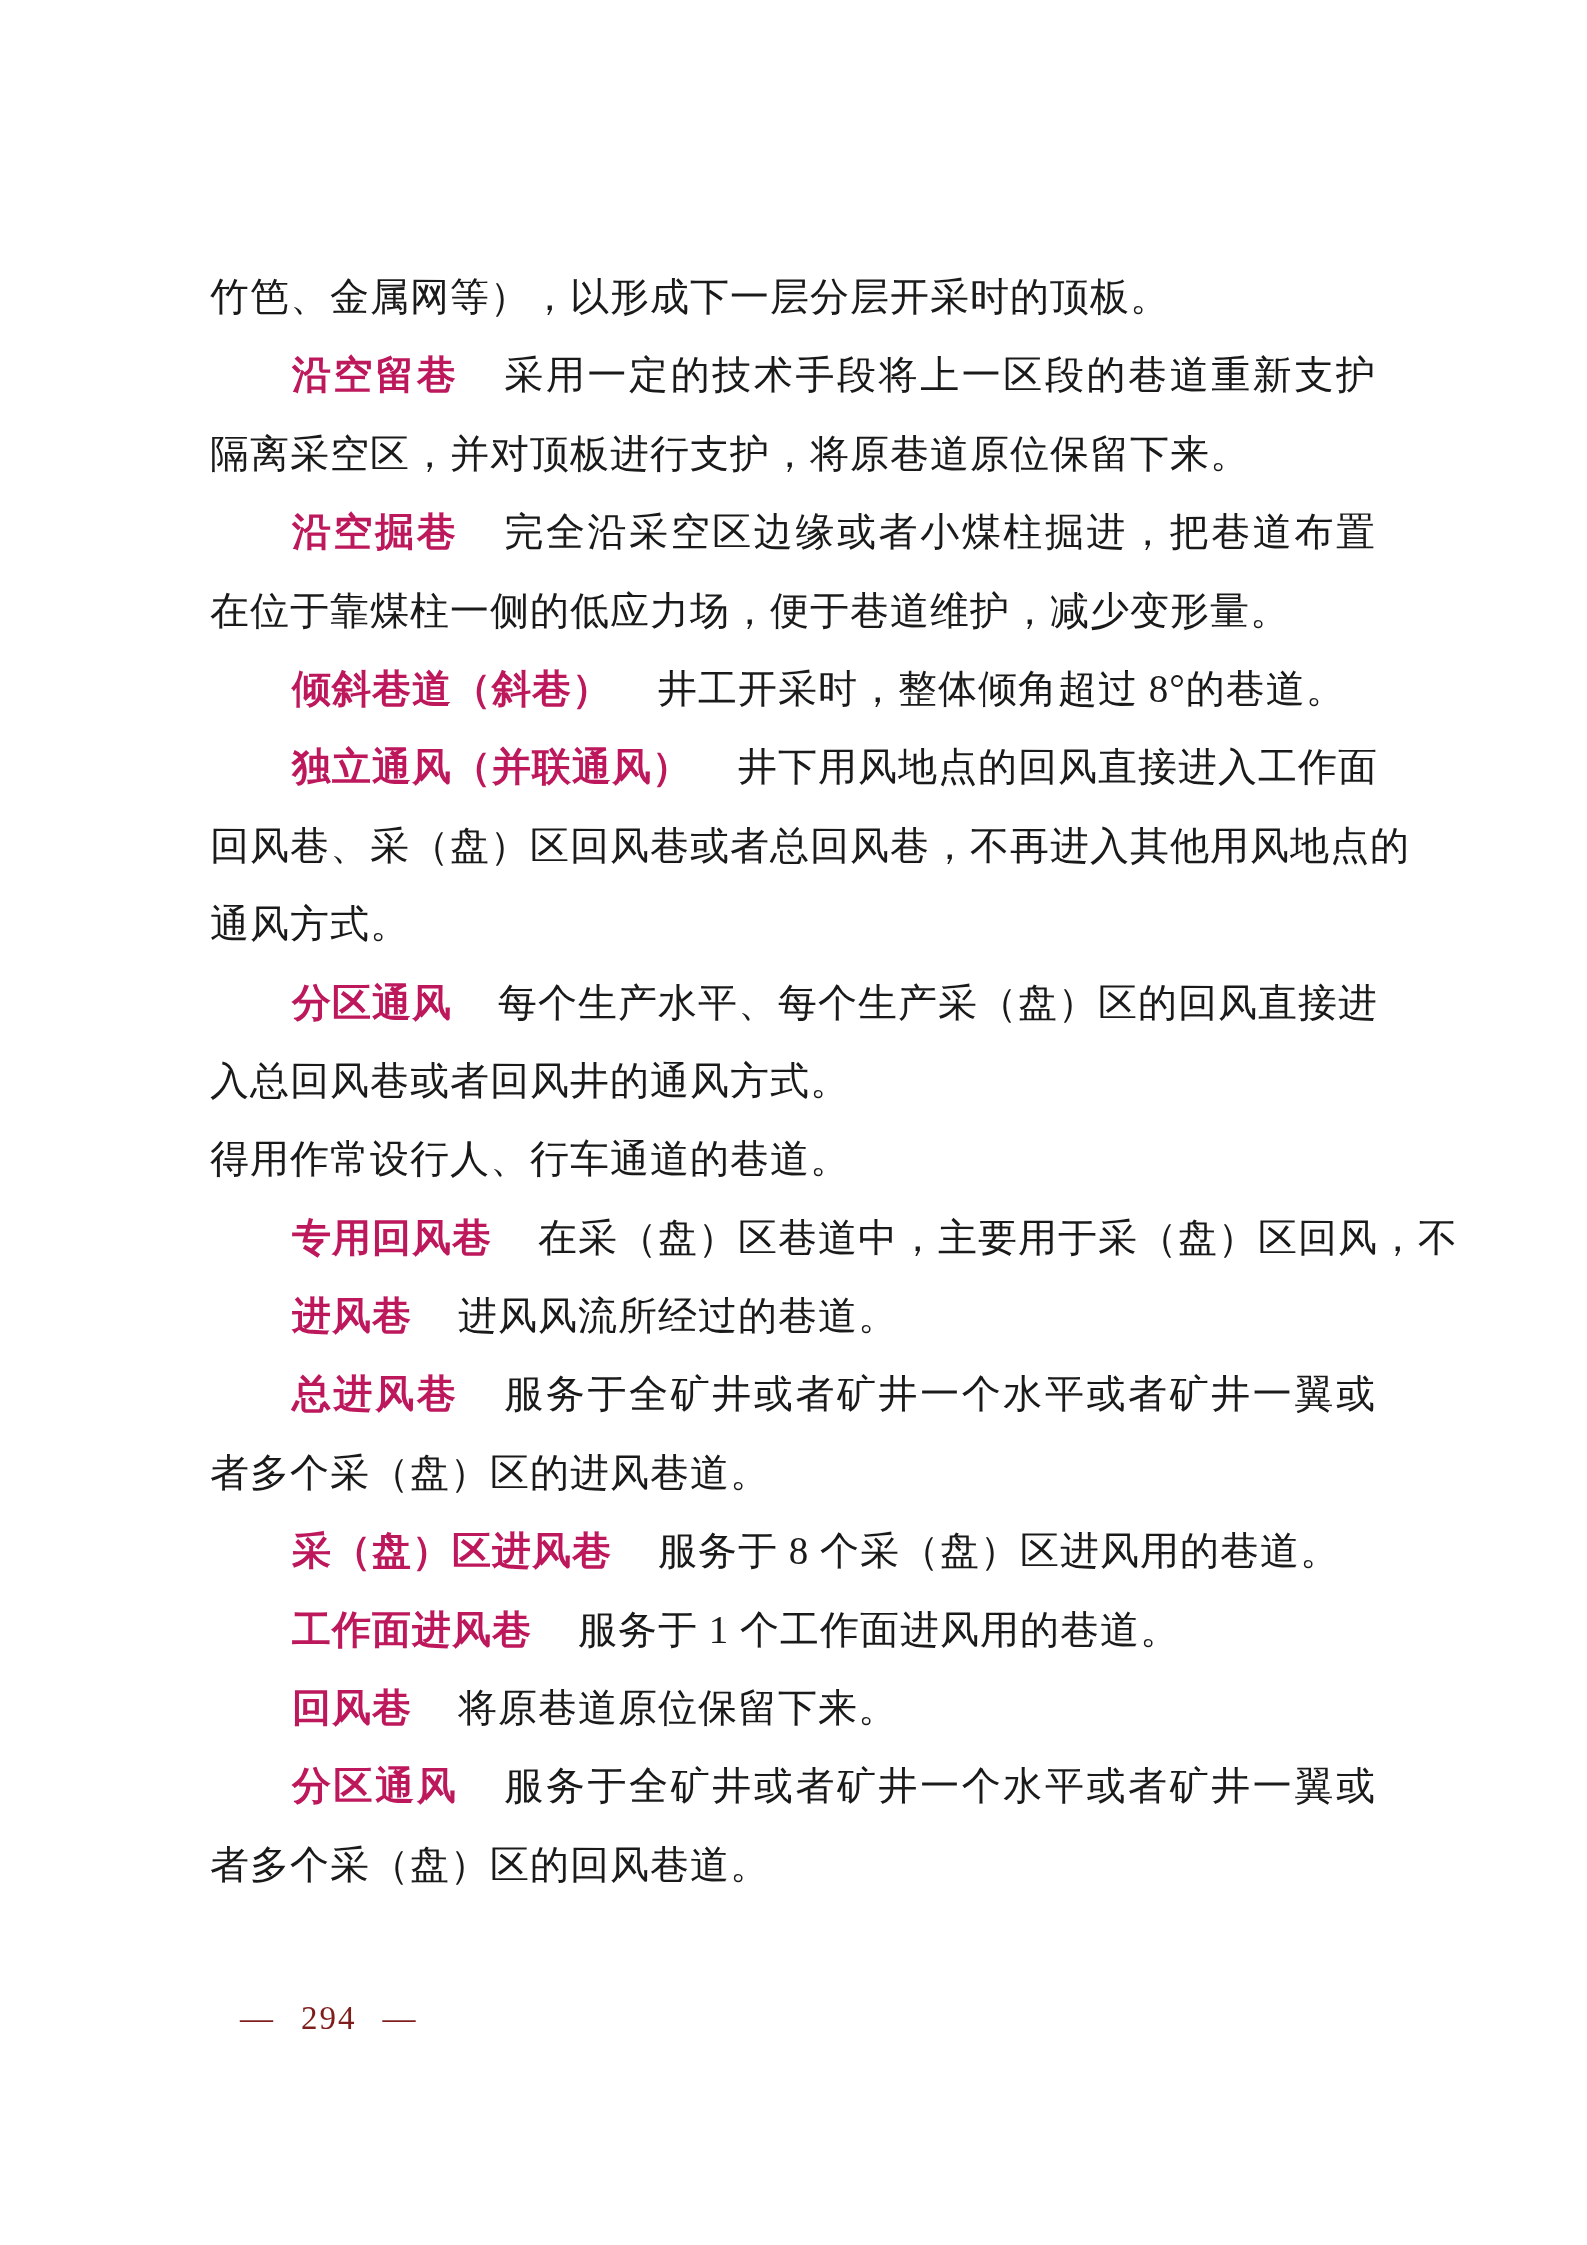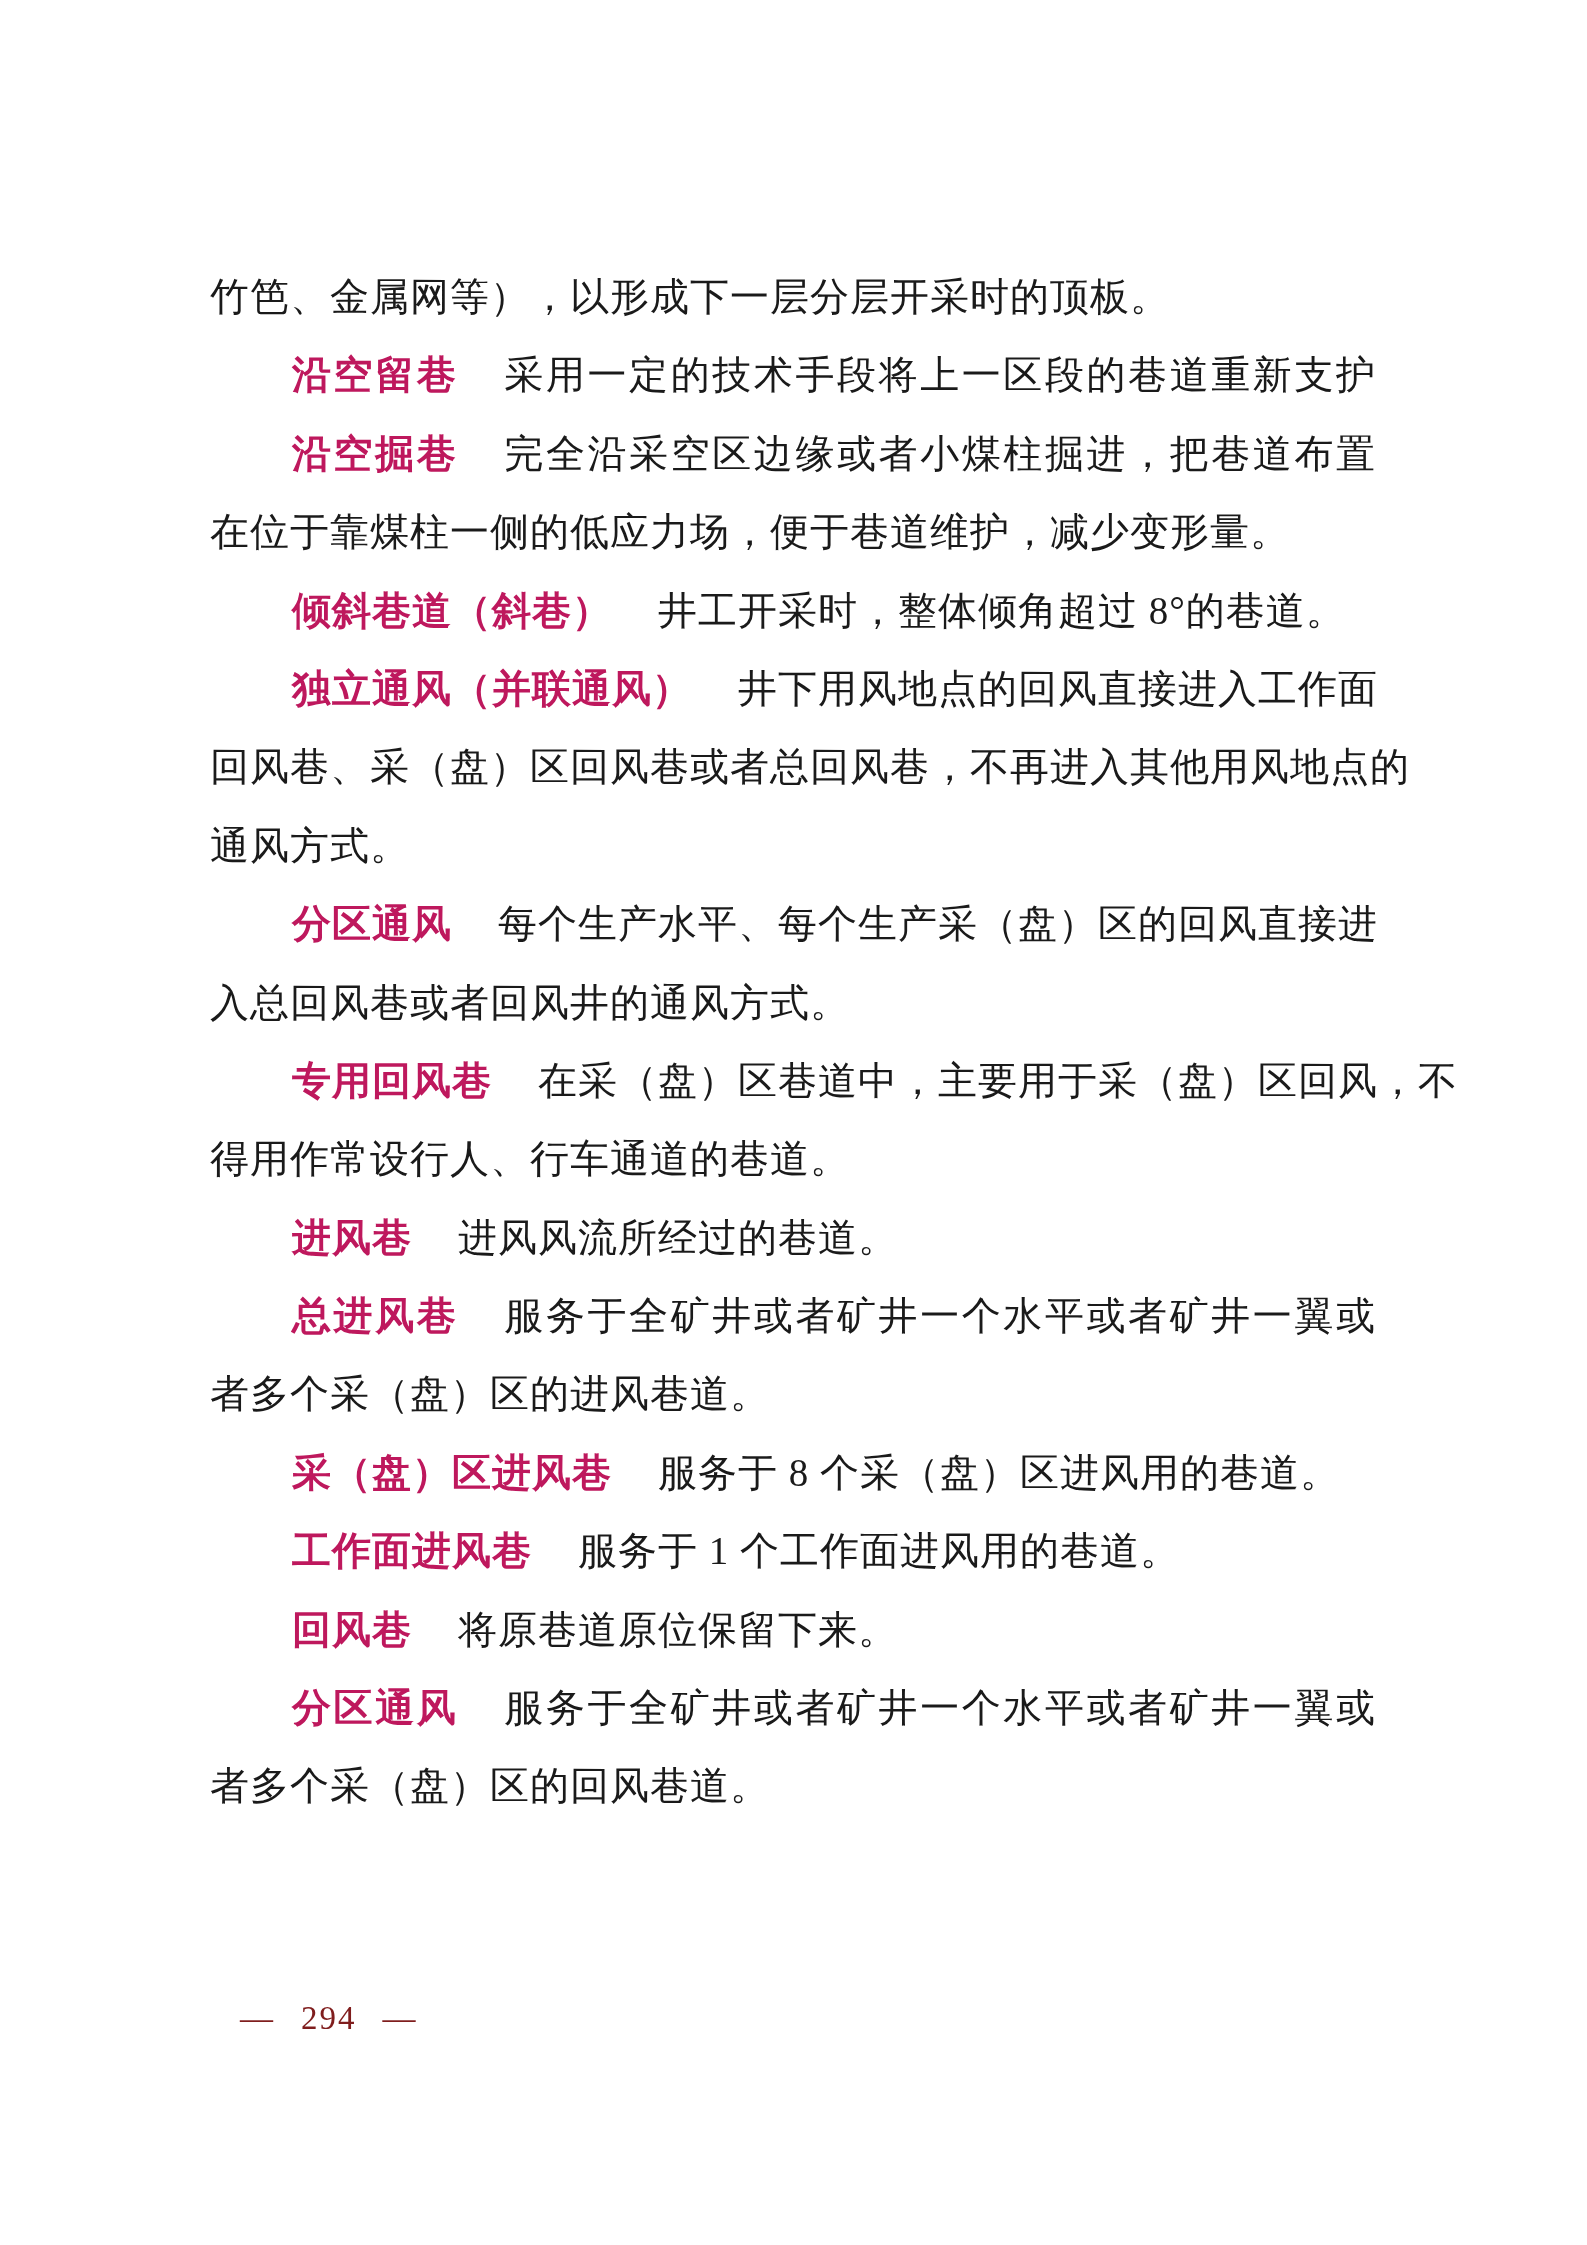--- a/index.html
+++ b/index.html
@@ -60,30 +60,31 @@
     margin: 0 26px;
   }
 </style>
 </head>
 <body>
 
 <div class="page">
   <div class="text-block">
       <div class="line"><span class="def">竹笆、金属网等），以形成下一层分层开采时的顶板。</span></div>
       <div class="line indent fill"><span class="term">沿空留巷</span><span class="def">采用一定的技术手段将上一区段的巷道重新支护</span></div>
+      <div class="line"><span class="def">隔离采空区，并对顶板进行支护，将原巷道原位保留下来。</span></div>
       <div class="line indent fill"><span class="term">沿空掘巷</span><span class="def">完全沿采空区边缘或者小煤柱掘进，把巷道布置</span></div>
       <div class="line"><span class="def">在位于靠煤柱一侧的低应力场，便于巷道维护，减少变形量。</span></div>
       <div class="line indent"><span class="term">倾斜巷道（斜巷）</span><span class="def">井工开采时，整体倾角超过 8°的巷道。</span></div>
       <div class="line indent fill"><span class="term">独立通风（并联通风）</span><span class="def">井下用风地点的回风直接进入工作面</span></div>
       <div class="line fill"><span class="def">回风巷、采（盘）区回风巷或者总回风巷，不再进入其他用风地点的</span></div>
       <div class="line"><span class="def">通风方式。</span></div>
       <div class="line indent fill"><span class="term">分区通风</span><span class="def">每个生产水平、每个生产采（盘）区的回风直接进</span></div>
       <div class="line"><span class="def">入总回风巷或者回风井的通风方式。</span></div>
+      <div class="line"><span class="def">得用作常设行人、行车通道的巷道。</span></div>
       <div class="line indent fill"><span class="term">专用回风巷</span><span class="def">在采（盘）区巷道中，主要用于采（盘）区回风，不</span></div>
-      <div class="line"><span class="def">得用作常设行人、行车通道的巷道。</span></div>
       <div class="line indent"><span class="term">进风巷</span><span class="def">进风风流所经过的巷道。</span></div>
       <div class="line indent fill"><span class="term">总进风巷</span><span class="def">服务于全矿井或者矿井一个水平或者矿井一翼或</span></div>
       <div class="line"><span class="def">者多个采（盘）区的进风巷道。</span></div>
       <div class="line indent"><span class="term">采（盘）区进风巷</span><span class="def">服务于 8 个采（盘）区进风用的巷道。</span></div>
       <div class="line indent"><span class="term">工作面进风巷</span><span class="def">服务于 1 个工作面进风用的巷道。</span></div>
       <div class="line indent"><span class="term">回风巷</span><span class="def">将原巷道原位保留下来。</span></div>
       <div class="line indent fill"><span class="term">分区通风</span><span class="def">服务于全矿井或者矿井一个水平或者矿井一翼或</span></div>
       <div class="line"><span class="def">者多个采（盘）区的回风巷道。</span></div>
     </div>
   <div class="footer">

